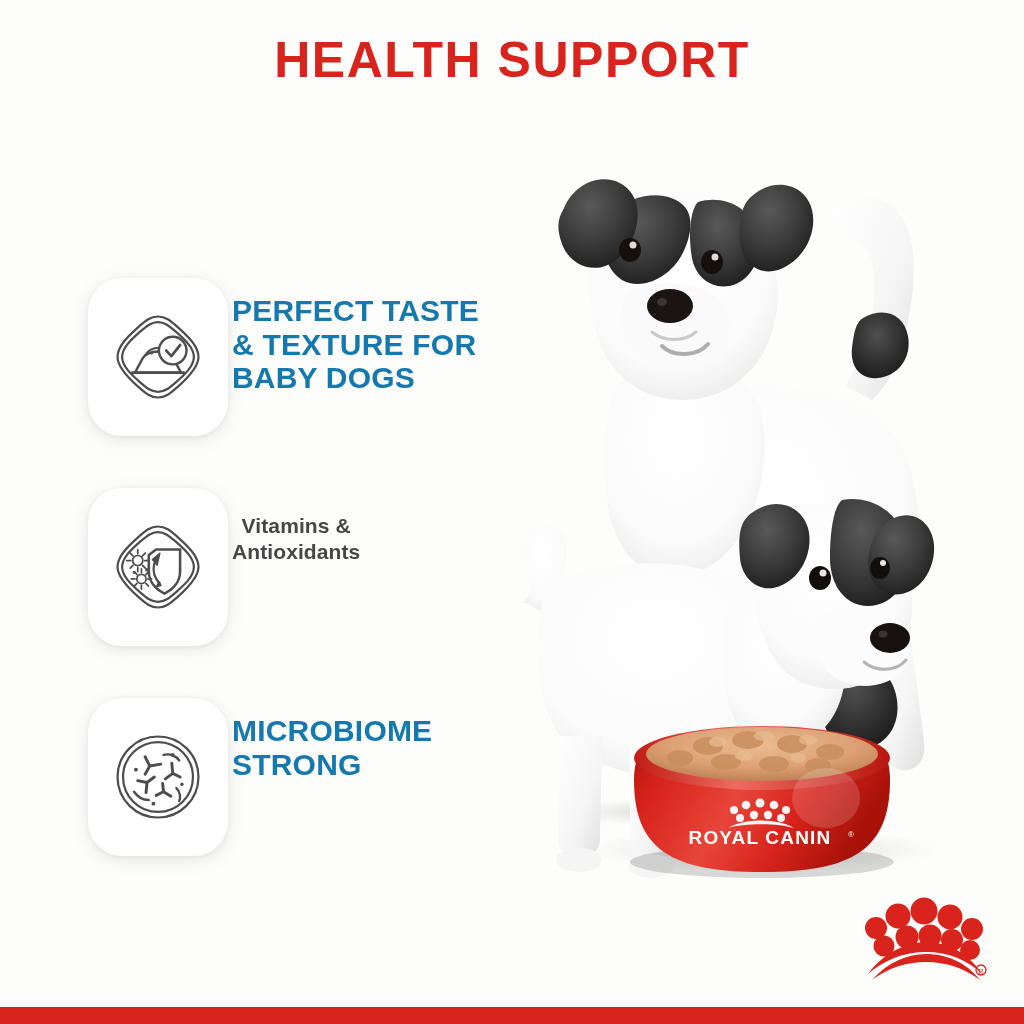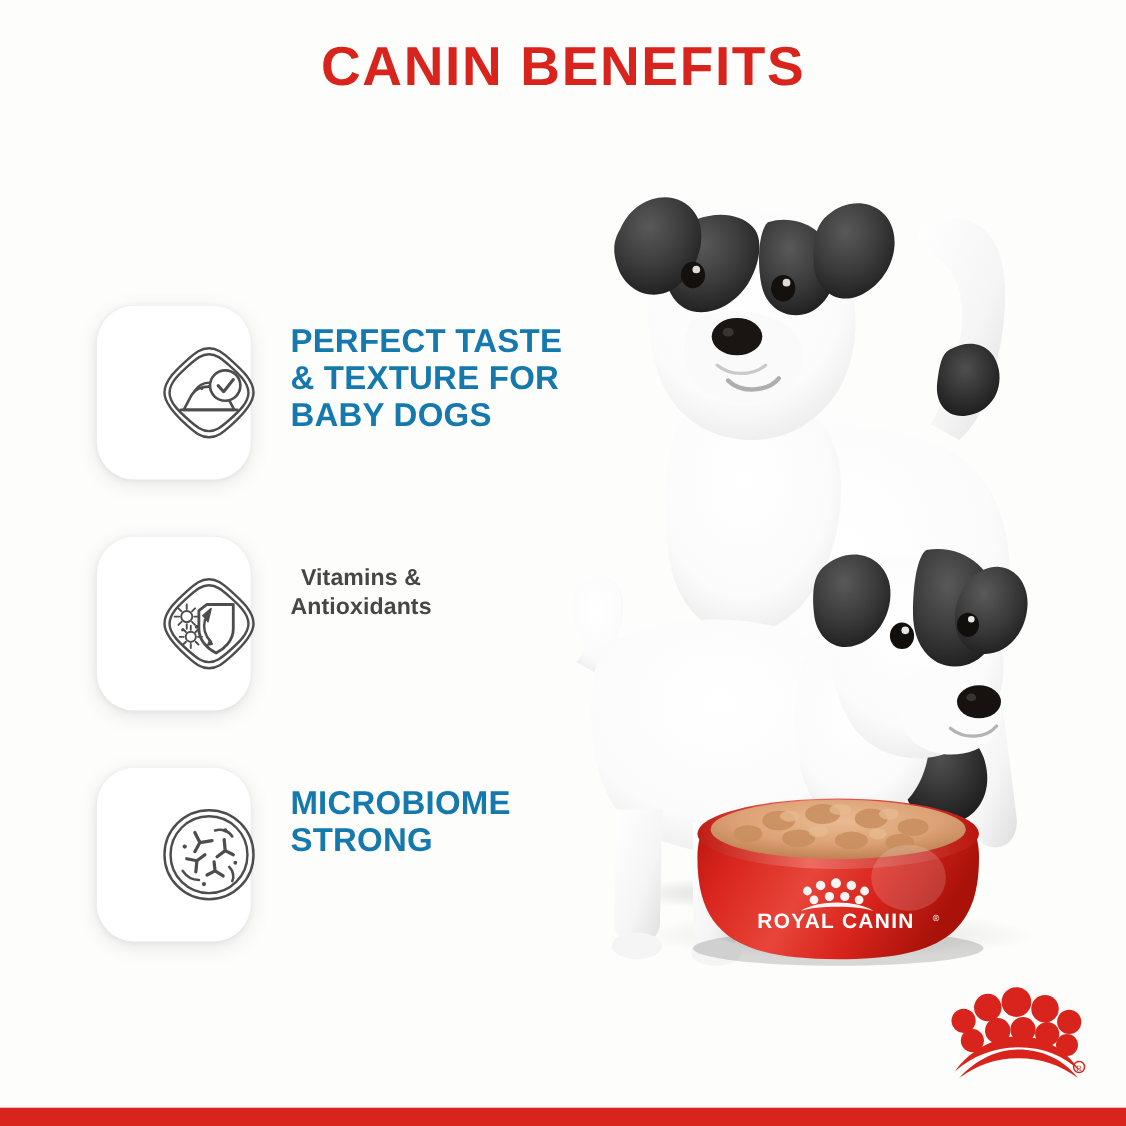--- a/index.html
+++ b/index.html
@@ -53,21 +53,20 @@
   #card-1 { top: 278px; height: 158px; }
   #card-2 { top: 488px; height: 158px; }
   #card-3 { top: 698px; height: 158px; }
 
   .benefit-row {
     position: absolute;
     left: 88px;
     width: 470px;
     display: flex;
     align-items: flex-start;
-    margin-left: 32px;
   }
   #row-1 { top: 278px; }
   #row-2 { top: 488px; }
   #row-3 { top: 698px; }
 
   .icon-slot {
     width: 140px;
     min-width: 140px;
     height: 158px;
     display: flex;
@@ -127,21 +126,21 @@
     width: 1024px;
     height: 17px;
     background: #d8241c;
   }
 </style>
 </head>
 <body>
 
 <div id="page">
 
-  <div id="title">CANIN BENEFITS</div>
+  <div id="title">HEALTH SUPPORT</div>
 
   <div id="photo">
     <svg viewBox="0 0 504 740" width="504" height="740" aria-hidden="true">
       <defs>
         <radialGradient id="furLight" cx="45%" cy="35%" r="70%">
           <stop offset="0%" stop-color="#ffffff"></stop>
           <stop offset="70%" stop-color="#fbfbfb"></stop>
           <stop offset="100%" stop-color="#ebebeb"></stop>
         </radialGradient>
         <linearGradient id="furShade" x1="0" y1="0" x2="1" y2="1">

